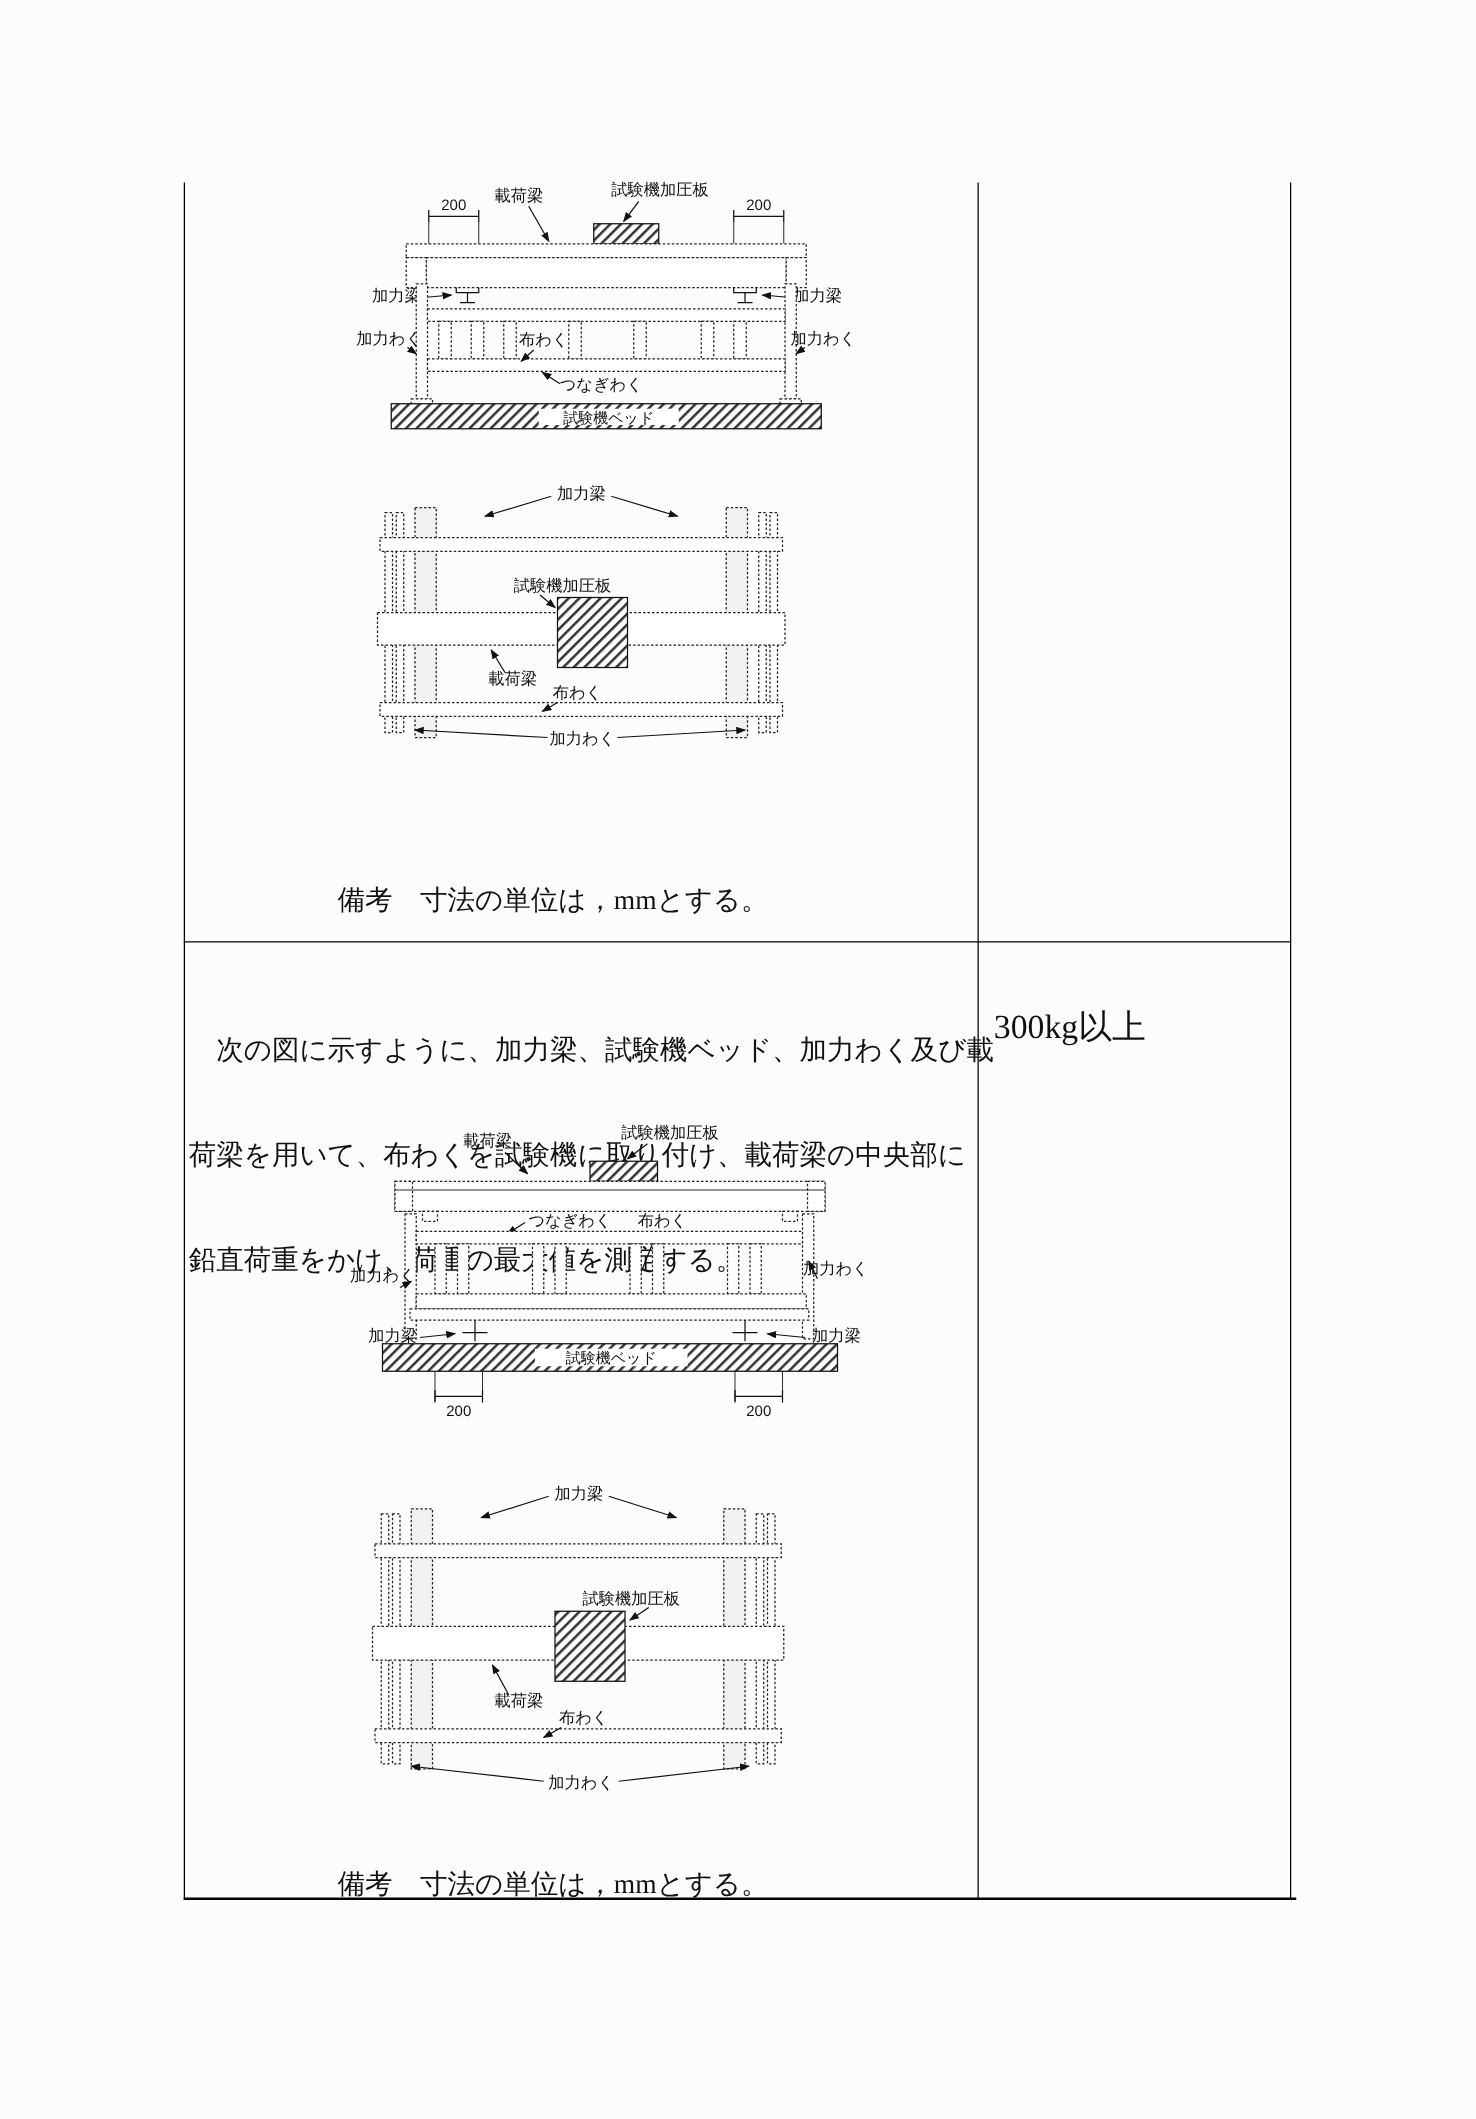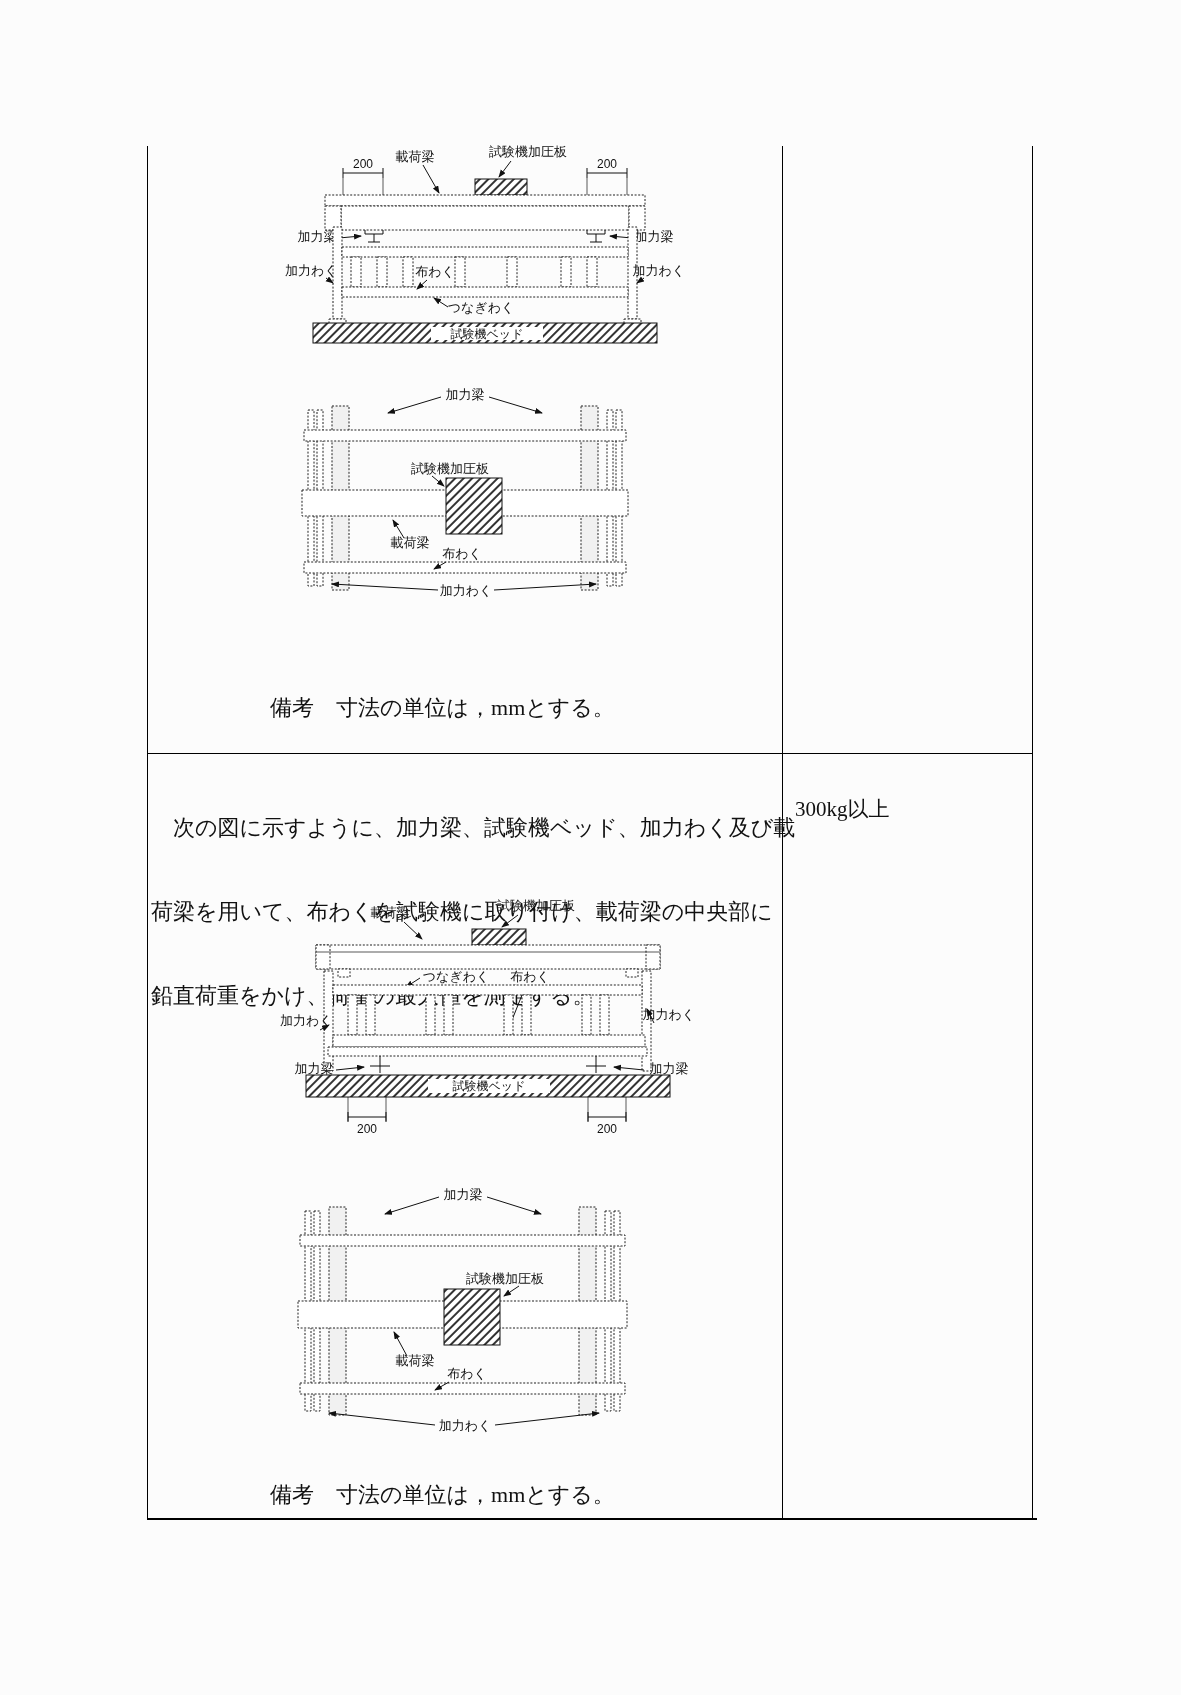--- a/index.html
+++ b/index.html
@@ -16,22 +16,22 @@
   .bl.v { width:1px; }
   .bl.h { height:1px; }
   .bl.h.bold { height:2px; }
   .diagram { position:absolute; }
   .diagram text { font-family:"Liberation Sans", sans-serif; font-size:13px; fill:#111; stroke:none; }
   .diagram text.dim, .diagram text.bed { font-size:12px; }
   .diagram line, .diagram path { stroke:#111; stroke-width:1; fill:none; }
   .diagram line.thin { stroke-width:0.7; }
   .sd rect { fill:#fff; stroke:#222; stroke-width:1; stroke-dasharray:2 1.6; }
   .sd rect.col { fill:#f1f1f1; }
-  .note, .para, .req { position:absolute; font-size:22px; line-height:28px; white-space:pre; }
-  .req { font-size:21px; }
+  .note, .para, .req { position:absolute; font-size:22px; line-height:28px; white-space:pre;margin-top:12px; }
+  .req { font-size:27px; }
 </style>
 </head>
 <body>
 
 <div class="doc-table">
 
   <div class="bl v" style="left:0;top:0;height:1374px"></div>
   <div class="bl v" style="left:635px;top:0;height:1374px"></div>
   <div class="bl v" style="left:885px;top:0;height:1374px"></div>
   <div class="bl h" style="left:0;top:607px;width:886px"></div>

